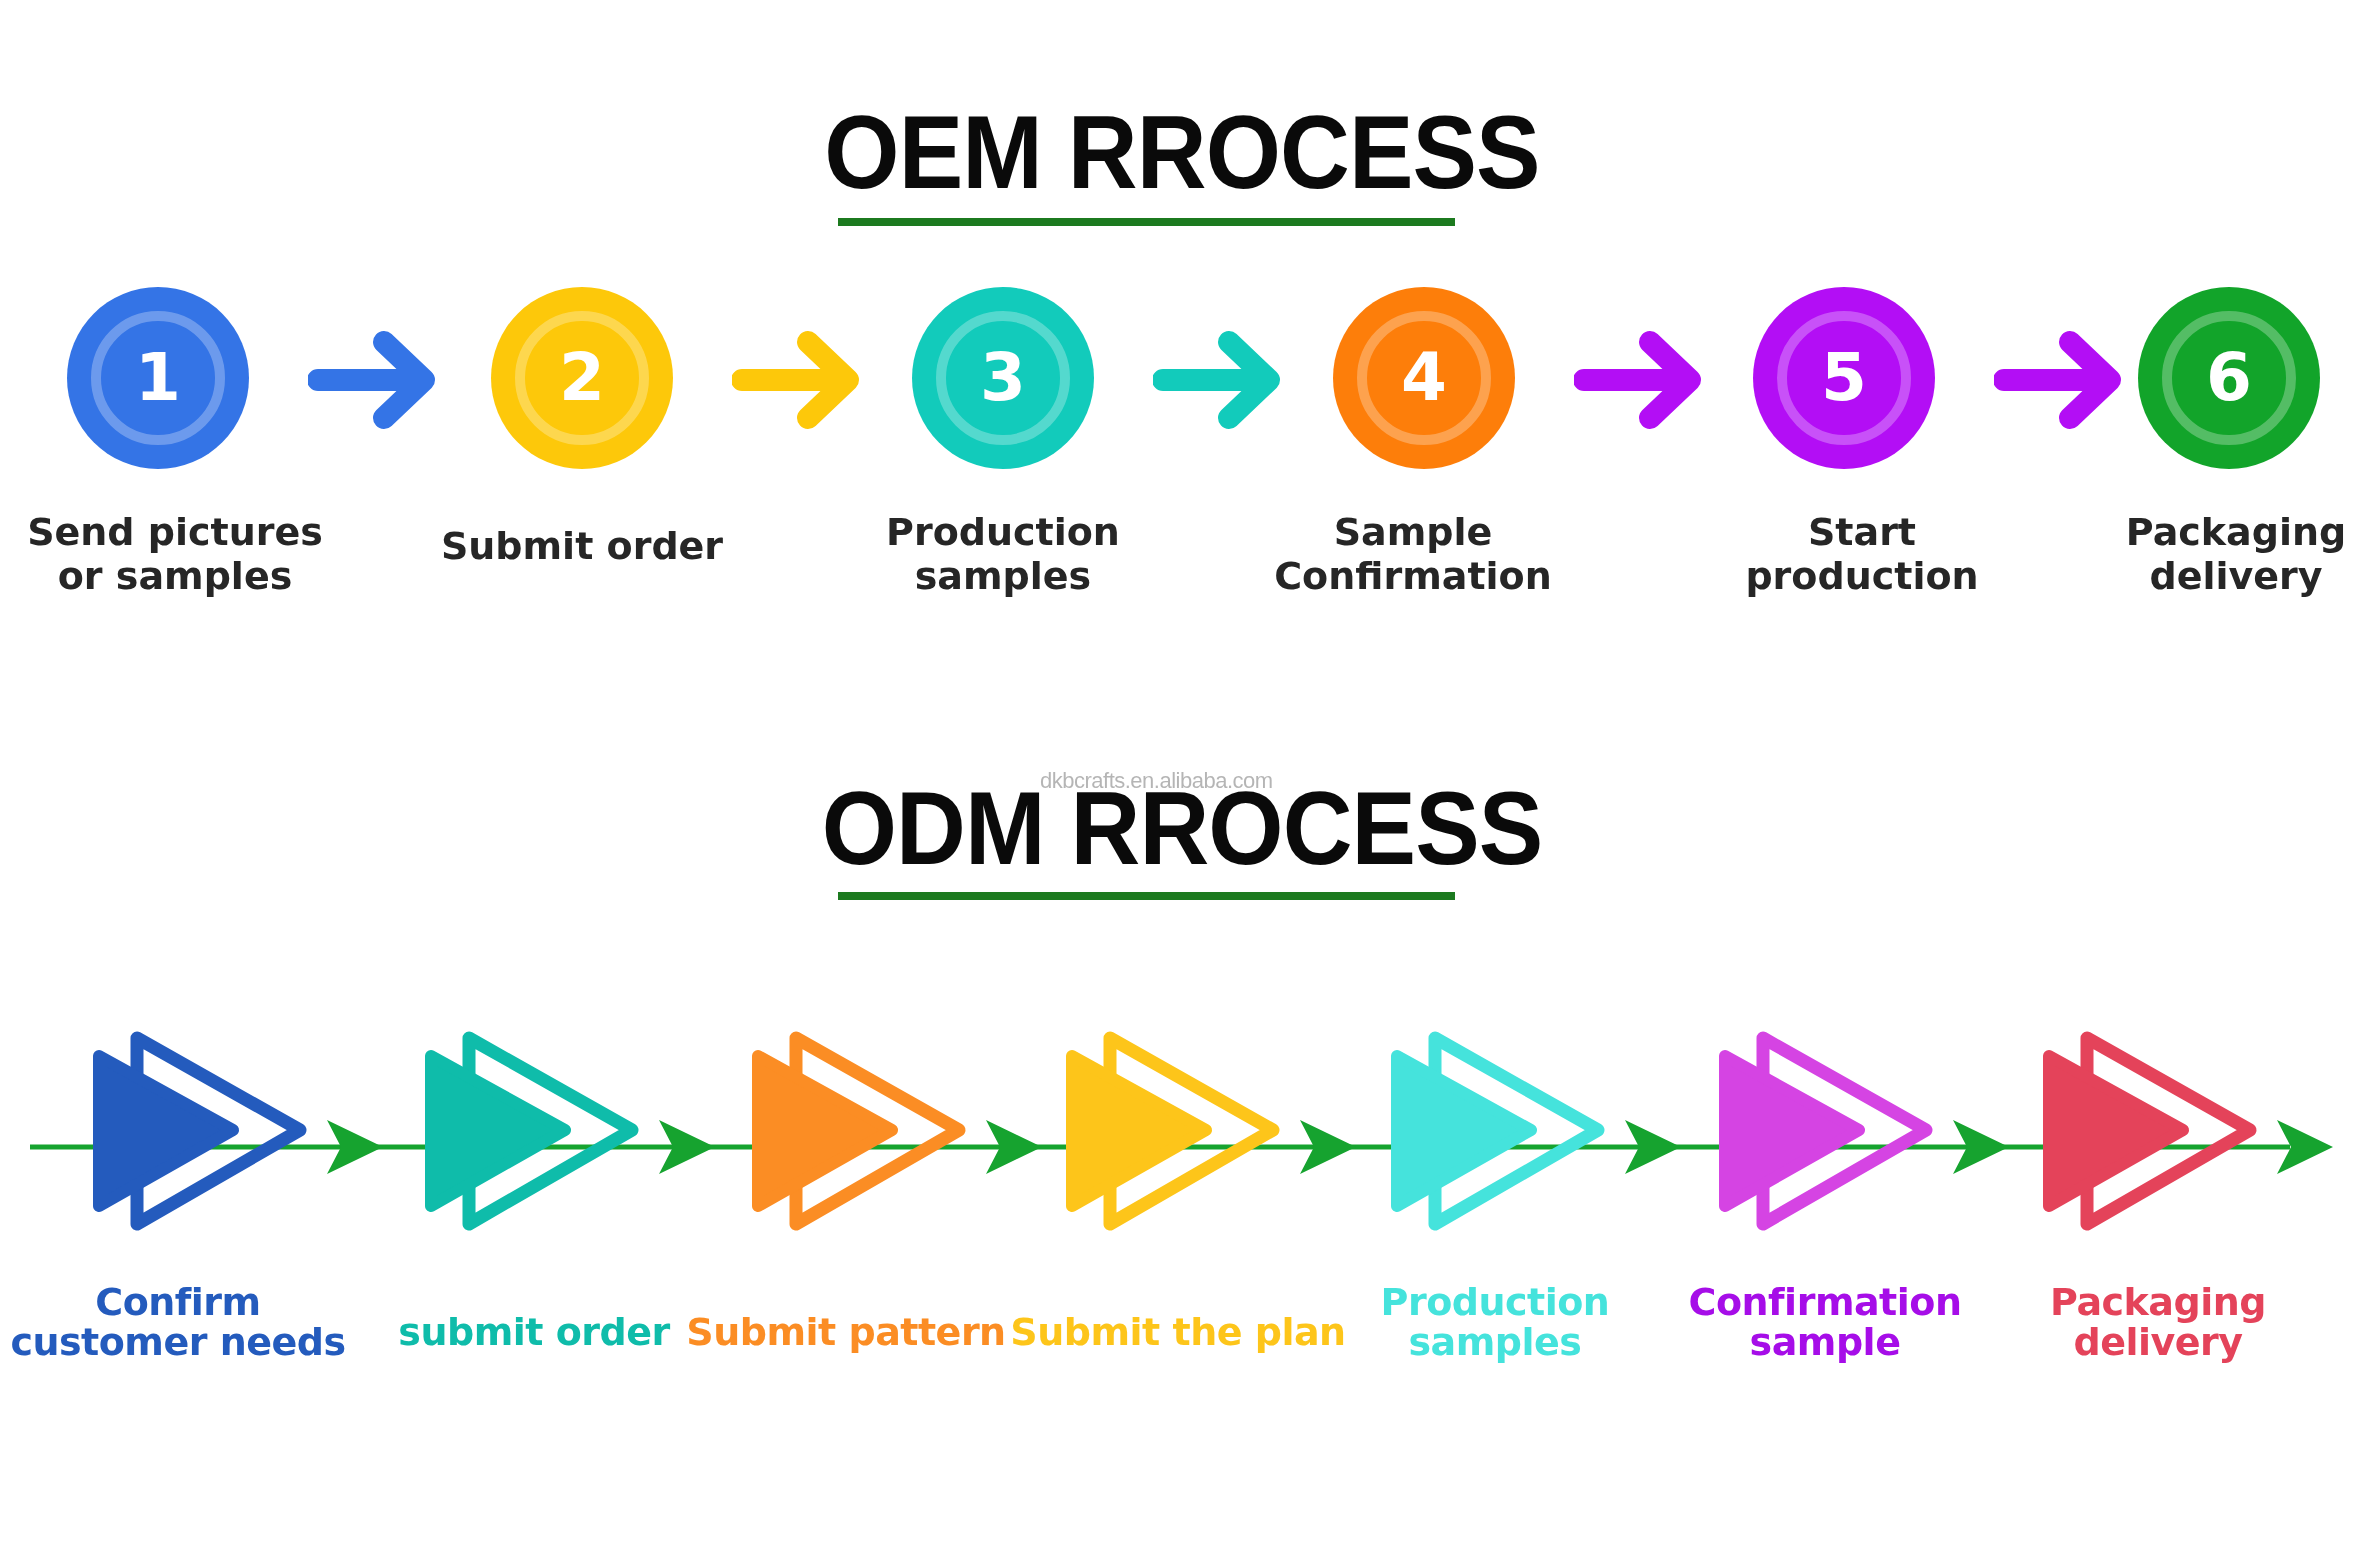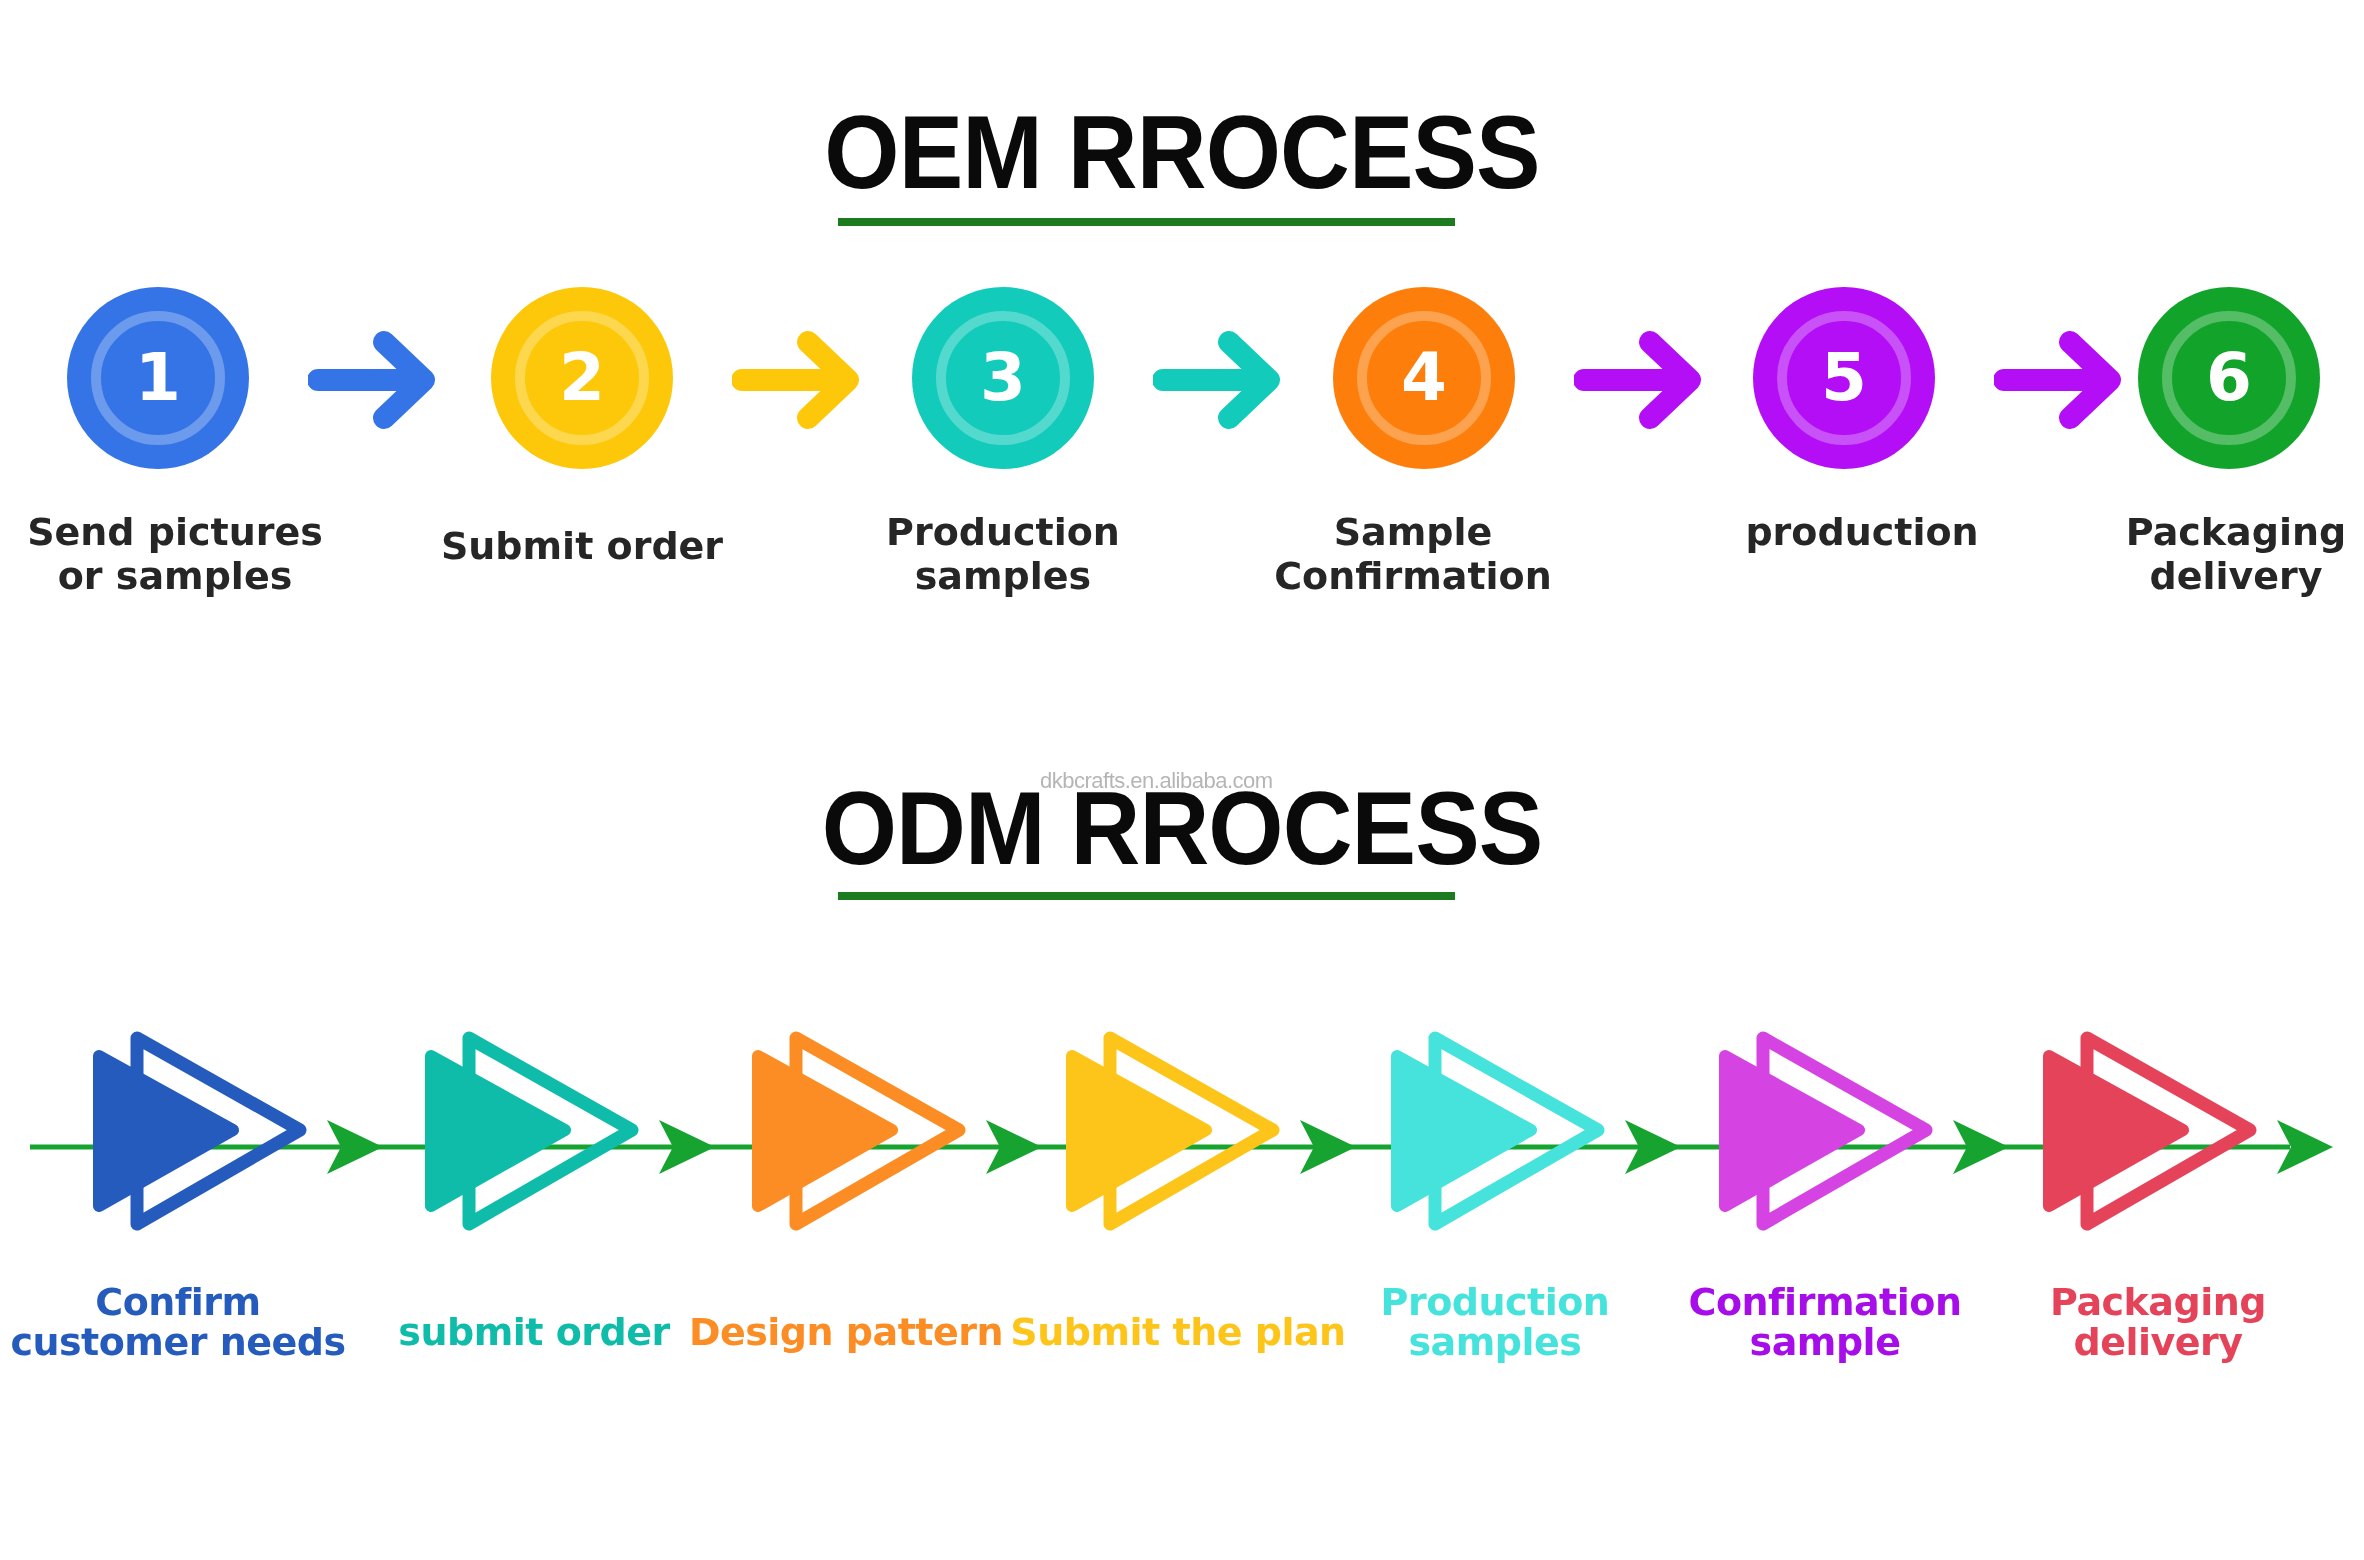--- a/index.html
+++ b/index.html
@@ -78,20 +78,21 @@
       <div>Confirmation</div>
     </div>
     <svg class="oem-arrow" viewBox="0 0 130 100" style="left: 1574px; top: 330px;">
       <path d="M10 50 H112 M76 12 L116 50 L76 88" fill="none" stroke="#b30ef5" stroke-width="22" stroke-linecap="round" stroke-linejoin="round"></path>
     </svg>
     <div class="oem-circle" style="left: 1753px; top: 287px; background: rgb(179, 14, 245);">
       <div class="oem-ring"></div>
       <div class="oem-num">5</div>
     </div>
     <div class="oem-label" style="left: 1682px; top: 510px;">
+      <div>Start</div>
       <div>production</div>
     </div>
     <svg class="oem-arrow" viewBox="0 0 130 100" style="left: 1994px; top: 330px;">
       <path d="M10 50 H112 M76 12 L116 50 L76 88" fill="none" stroke="#b30ef5" stroke-width="22" stroke-linecap="round" stroke-linejoin="round"></path>
     </svg>
     <div class="oem-circle" style="left: 2138px; top: 287px; background: rgb(18, 164, 42);">
       <div class="oem-ring"></div>
       <div class="oem-num">6</div>
     </div>
     <div class="oem-label" style="left: 2056px; top: 510px;">
@@ -144,21 +145,21 @@
   </svg>
 <div id="odm-labels">
     <div class="odm-label" style="left: -2px; top: 1282px; color: rgb(36, 91, 189);">
       <div>Confirm</div>
       <div>customer needs</div>
     </div>
     <div class="odm-label" style="left: 354px; top: 1312px; color: rgb(15, 188, 170);">
       <div>submit order</div>
     </div>
     <div class="odm-label" style="left: 666px; top: 1312px; color: rgb(251, 141, 36);">
-      <div>Design pattern</div>
+      <div>Submit pattern</div>
     </div>
     <div class="odm-label" style="left: 998px; top: 1312px; color: rgb(253, 197, 26);">
       <div>Submit the plan</div>
     </div>
     <div class="odm-label" style="left: 1315px; top: 1282px; color: rgb(69, 227, 220);">
       <div>Production</div>
       <div>samples</div>
     </div>
     <div class="odm-label" style="left: 1645px; top: 1282px; color: rgb(166, 13, 232);">
       <div>Confirmation</div>

